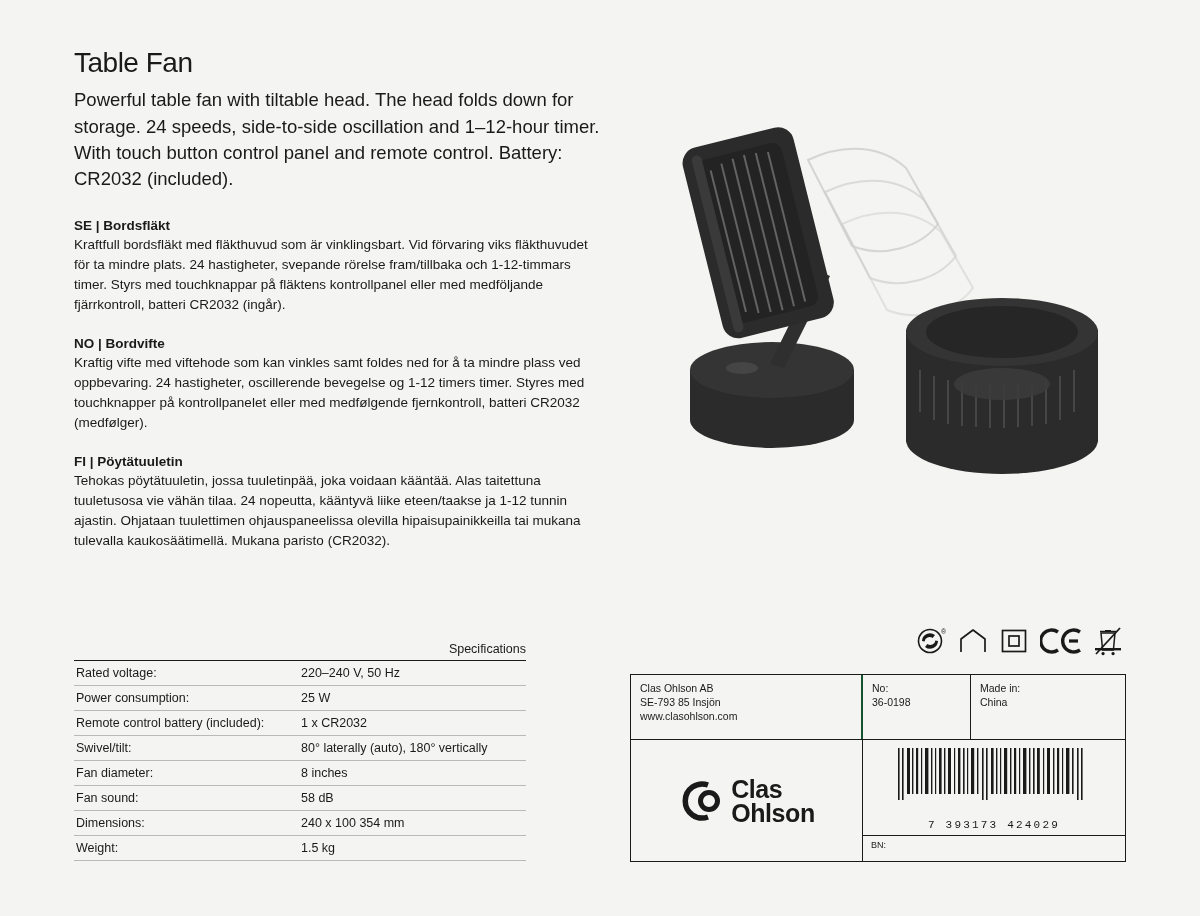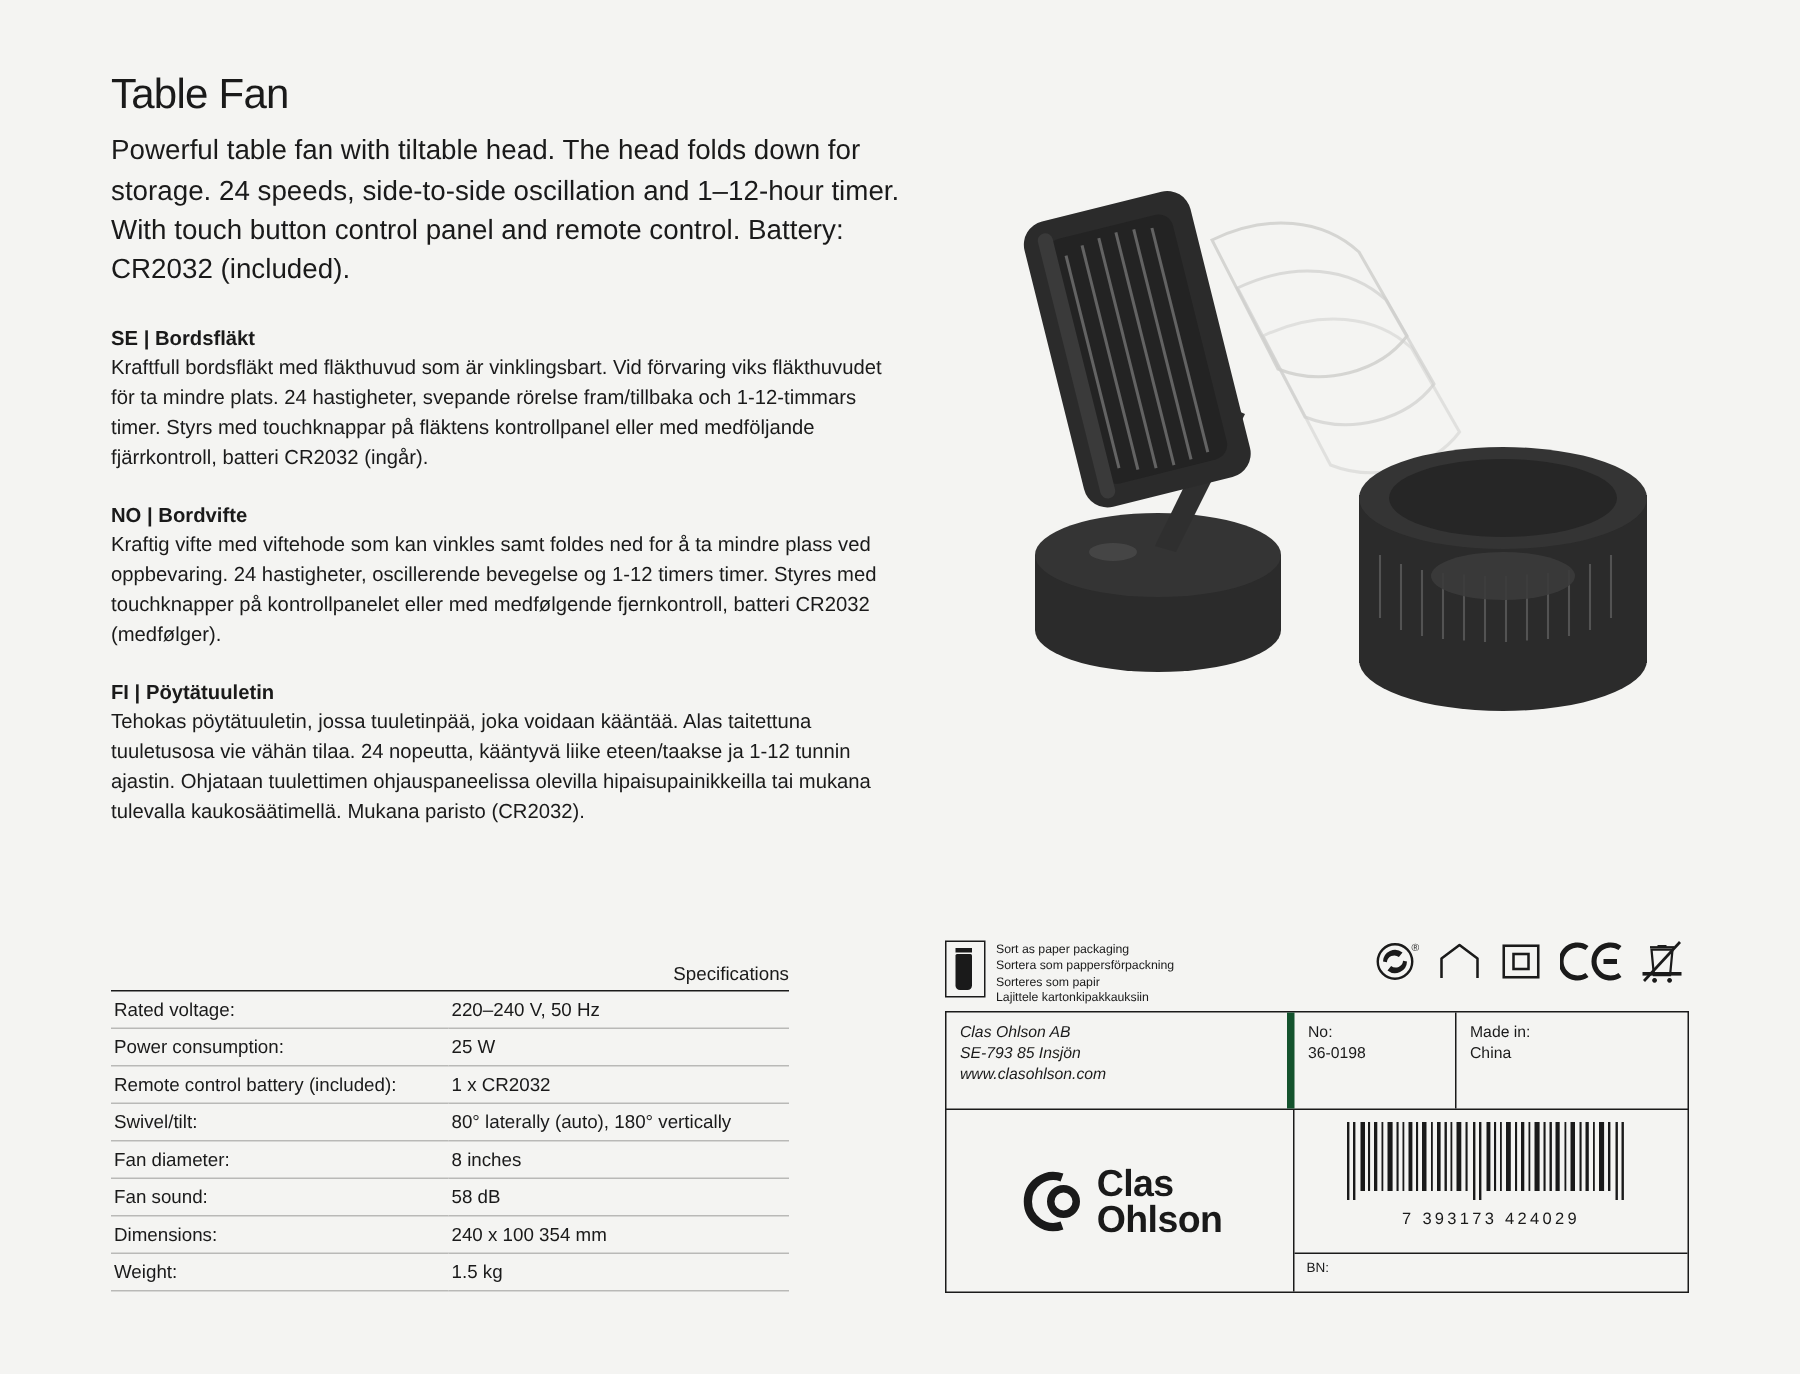--- a/index.html
+++ b/index.html
@@ -130,21 +130,21 @@
   .panel-box {
     border: 1px solid #1a1a1a;
     display: flex;
     height: 66px;
   }
   .panel-cell {
     padding: 7px 9px;
     font-size: 10.5px;
     line-height: 1.32;
   }
-  .panel-cell.c1 { width: 232px; border-right: 5px solid #14532d; font-style: italic; }
+  .panel-cell.c1 { width: 232px; border-right: 2px solid #14532d; }
   .panel-cell.c2 { width: 108px; border-right: 1px solid #1a1a1a; }
   .panel-cell.c3 { flex: 1; }
 
   .panel-box2 {
     border: 1px solid #1a1a1a;
     border-top: none;
     display: flex;
     height: 122px;
   }
   .brand-cell {
@@ -165,22 +165,22 @@
   }
   .barcode-bars {
     display: flex;
     align-items: flex-end;
     height: 56px;
     gap: 0;
   }
   .barcode-digits {
     font-size: 11px;
     letter-spacing: 2.2px;
-    margin-top: 3px;
-    font-family: Liberation Sans, sans-serif;
+    margin-top: 15px;
+    font-family: Liberation Mono, monospace;
     text-align: right;
   }
   .bn-row {
     position: absolute;
     left: 0; right: 0; bottom: 0;
     height: 26px;
     border-top: 1px solid #1a1a1a;
     font-size: 9px;
     padding: 4px 0 0 8px;
   }
@@ -307,29 +307,20 @@
           </g>
           <rect x="96" y="18" width="10" height="182" rx="5" fill="#3a3a3a"></rect>
         </g>
       </g>
     </svg>
   </div>
 
   <div class="label-panel">
 
     <div class="recycle-row">
-      <div class="recycle-left">
-        <div class="bin-mark"></div>
-        <div class="recycle-text">
-          <div>Sort as paper packaging</div>
-          <div>Sortera som pappersförpackning</div>
-          <div>Sorteres som papir</div>
-          <div>Lajittele kartonkipakkauksiin</div>
-        </div>
-      </div>
 
       <div class="mark-icons">
 
         <svg width="30" height="30" viewBox="0 0 30 30">
           <circle cx="14" cy="15" r="11.5" fill="none" stroke="#1a1a1a" stroke-width="1.6"></circle>
           <path d="M6 15 a8 8 0 0 1 13 -6 l-2.4 3 a5 5 0 0 0 -8 3.5 z" fill="#1a1a1a"></path>
           <path d="M22 15 a8 8 0 0 1 -13 6 l2.4 -3 a5 5 0 0 0 8 -3.5 z" fill="#1a1a1a"></path>
           <text x="25" y="8" font-size="7" fill="#1a1a1a" font-family="Liberation Sans, sans-serif">®</text>
         </svg>
 

